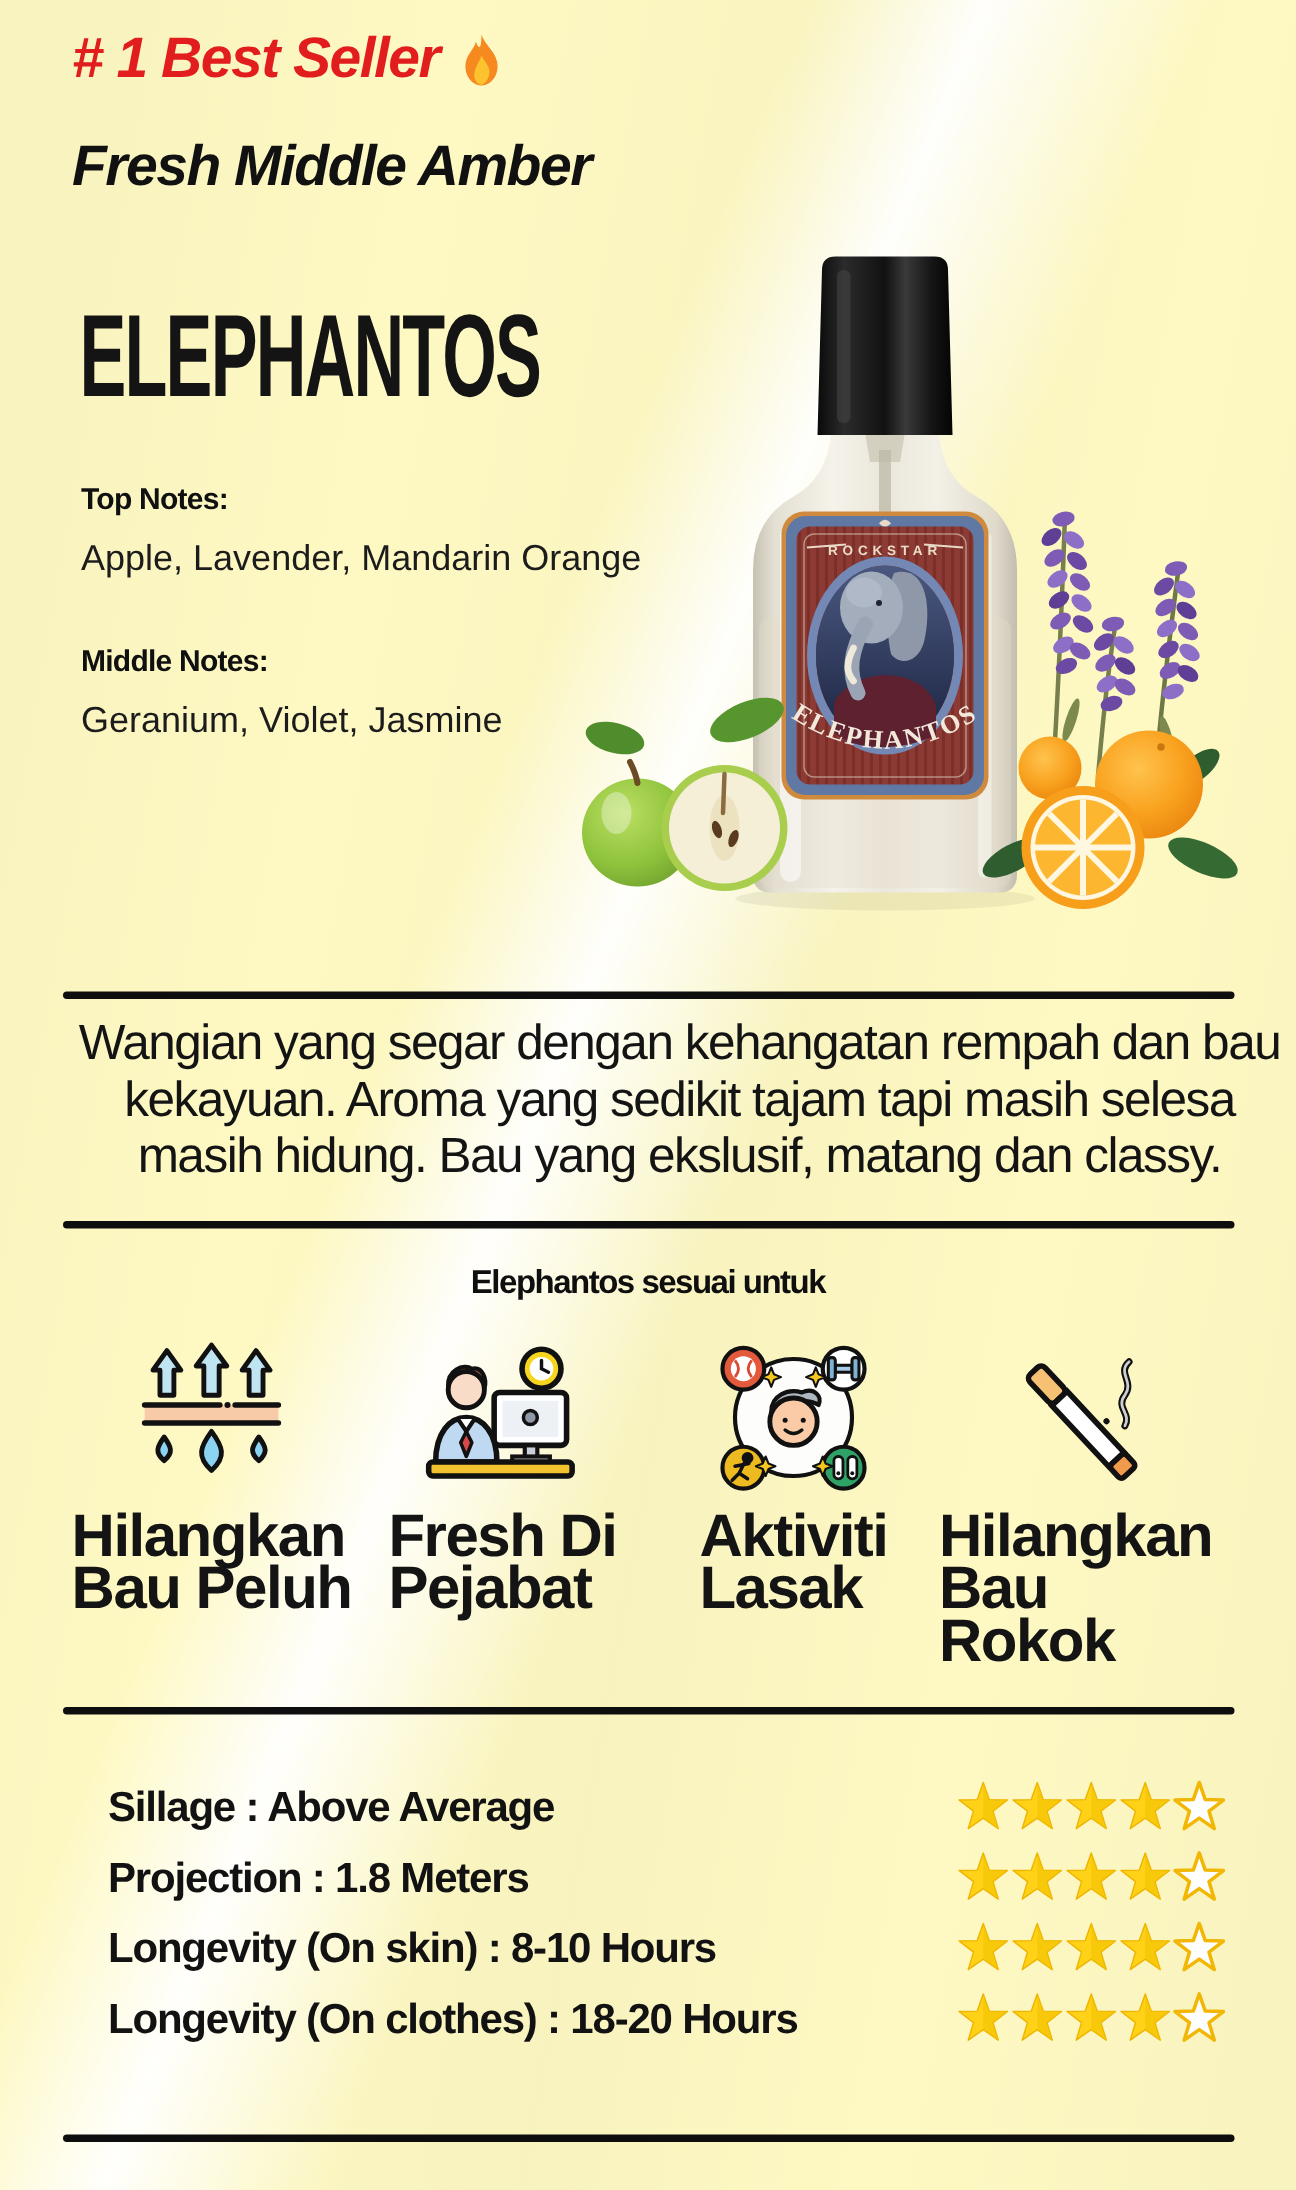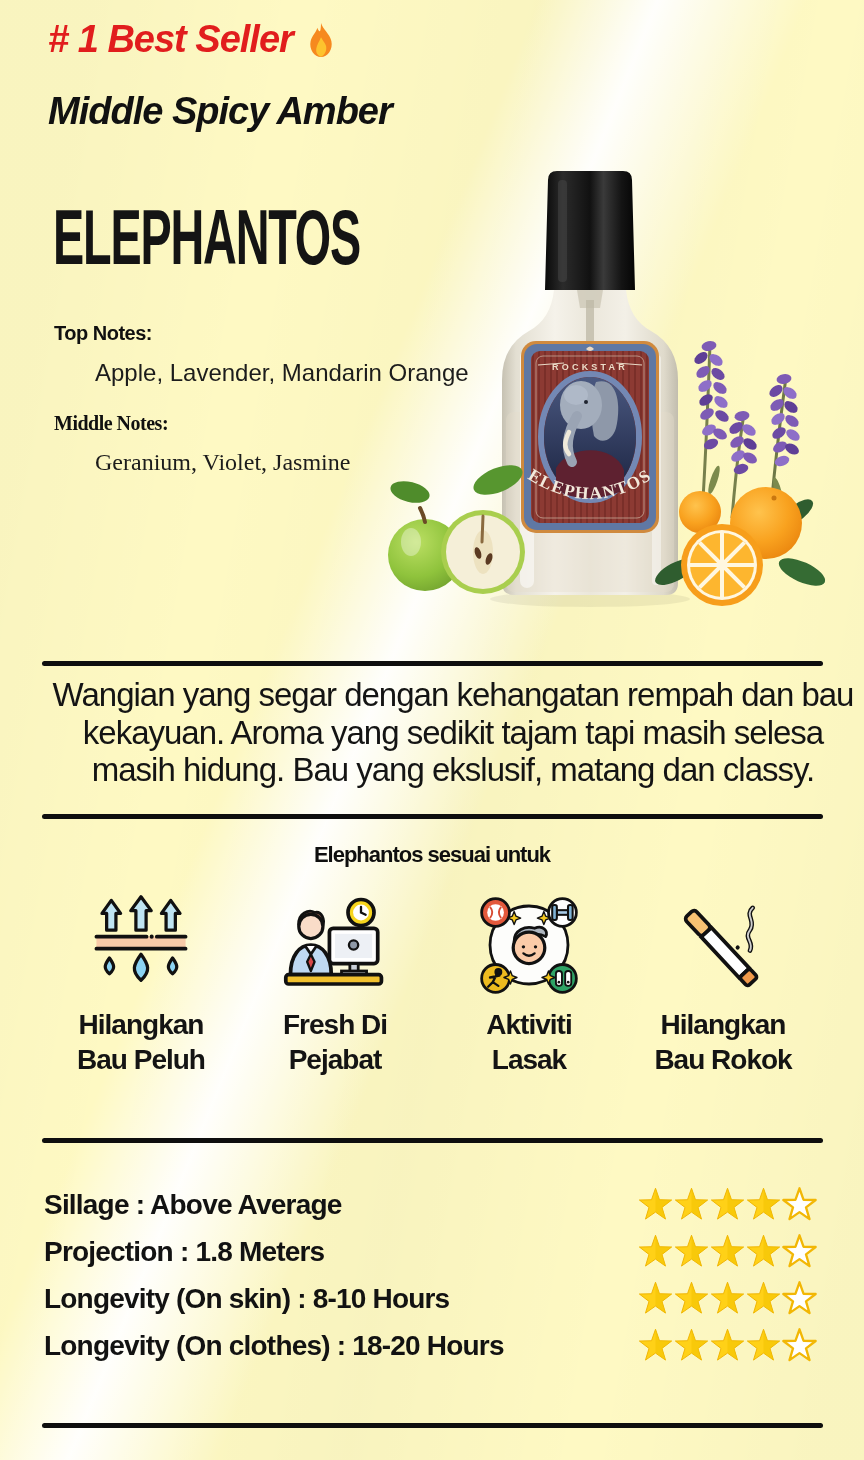--- a/index.html
+++ b/index.html
@@ -14,58 +14,58 @@
 
   .bestseller{left:48px;top:18px;display:flex;align-items:center;gap:12px;}
   .bestseller-text{font-size:38px;font-weight:bold;font-style:italic;letter-spacing:-1px;color:#e11d1d;}
   .scent-family{left:48px;top:90px;font-size:38px;font-weight:bold;font-style:italic;letter-spacing:-1px;color:#111;}
 
   .product-title{left:53px;top:198px;font-size:78px;font-weight:bold;line-height:1;letter-spacing:-2px;
     transform:scaleX(.60);transform-origin:left top;color:#141414;white-space:nowrap;}
 
   .note-group{left:54px;width:430px;}
   .note-heading{font-size:20px;font-weight:bold;letter-spacing:-0.5px;color:#101010;}
-  .note-list{margin-top:9px;font-size:24px;line-height:37px;color:#1c1c1c;margin-left:41px;}
+  .note-list{margin-top:9px;font-size:24px;line-height:37px;color:#1c1c1c;}
   .note-top{top:322px;}
-  .note-middle{top:412px;font-family:Liberation Serif, serif;}
+  .note-middle{top:430px;}
   .note-base{top:538px;}
   .note-base .note-list{width:300px;}
 
   .divider{left:42px;width:781px;height:5px;background:#0e0e0e;border-radius:3px;}
   .div1{top:661px;} .div2{top:814px;} .div3{top:1138px;} .div4{top:1423px;}
 
   .description{left:50%;top:676px;transform:translateX(-50%);width:812px;text-align:center;
     font-size:33px;line-height:37.5px;letter-spacing:-1px;color:#141414;}
 
   .suit-heading{left:0;top:842px;width:864px;text-align:center;font-size:22px;font-weight:bold;letter-spacing:-1px;color:#0f0f0f;}
   .suit-grid{left:44px;top:893px;width:776px;display:grid;grid-template-columns:repeat(4,1fr);}
   .suit-item{display:flex;flex-direction:column;align-items:center;}
   .suit-icon{width:108px;height:104px;}
-  .suit-label{margin-top:10px;text-align:center;font-size:28px;font-weight:bold;line-height:35px;letter-spacing:-1px;color:#141414;}
+  .suit-label{margin-top:10px;text-align:left;font-size:40px;font-weight:bold;line-height:35px;letter-spacing:-1px;color:#141414;}
 
   .ratings{left:44px;top:1181px;width:773px;}
-  .rating-row{position:relative;height:47px;}
+  .rating-row{position:relative;height:47px;margin-left:28px;}
   .rating-label{position:absolute;left:0;top:0;line-height:47px;font-size:28px;font-weight:bold;letter-spacing:-0.8px;color:#121212;white-space:nowrap;}
   .rating-stars{position:absolute;right:0;top:6px;display:flex;gap:1px;}
   .rating-stars svg{width:35px;height:35px;display:block;}
 </style>
 </head>
 <body>
 
 <div class="page">
   <div class="bg-streaks"></div>
 
   <div class="abs bestseller">
     <span class="bestseller-text"># 1 Best Seller</span>
     <svg width="32" height="38" viewBox="0 0 34 40">
       <path d="M17,2 C19,9 26,13 28,21 C30,30 24,38 17,38 C10,38 4,30 6,21 C7.5,15 12,12 13,7 C14.5,10.5 15.6,12.2 16.4,9.4 C16.9,7.2 17,4 17,2 Z" fill="#f6891f"></path>
       <path d="M17,17 C20,22.5 23.5,25 22.5,30 C21.6,35 18.6,37.5 17,37.5 C15.4,37.5 11,35 12,29 C12.8,24.6 15,22 17,17 Z" fill="#fdc32e"></path>
     </svg>
   </div>
-  <div class="abs scent-family">Middle Spicy Amber</div>
+  <div class="abs scent-family">Fresh Middle Amber</div>
   <div class="abs product-title">ELEPHANTOS</div>
 
   <div class="abs note-group note-top">
     <div class="note-heading">Top Notes:</div>
     <div class="note-list">Apple, Lavender, Mandarin Orange</div>
   </div>
   <div class="abs note-group note-middle">
     <div class="note-heading">Middle Notes:</div>
     <div class="note-list">Geranium, Violet, Jasmine</div>
   </div>

